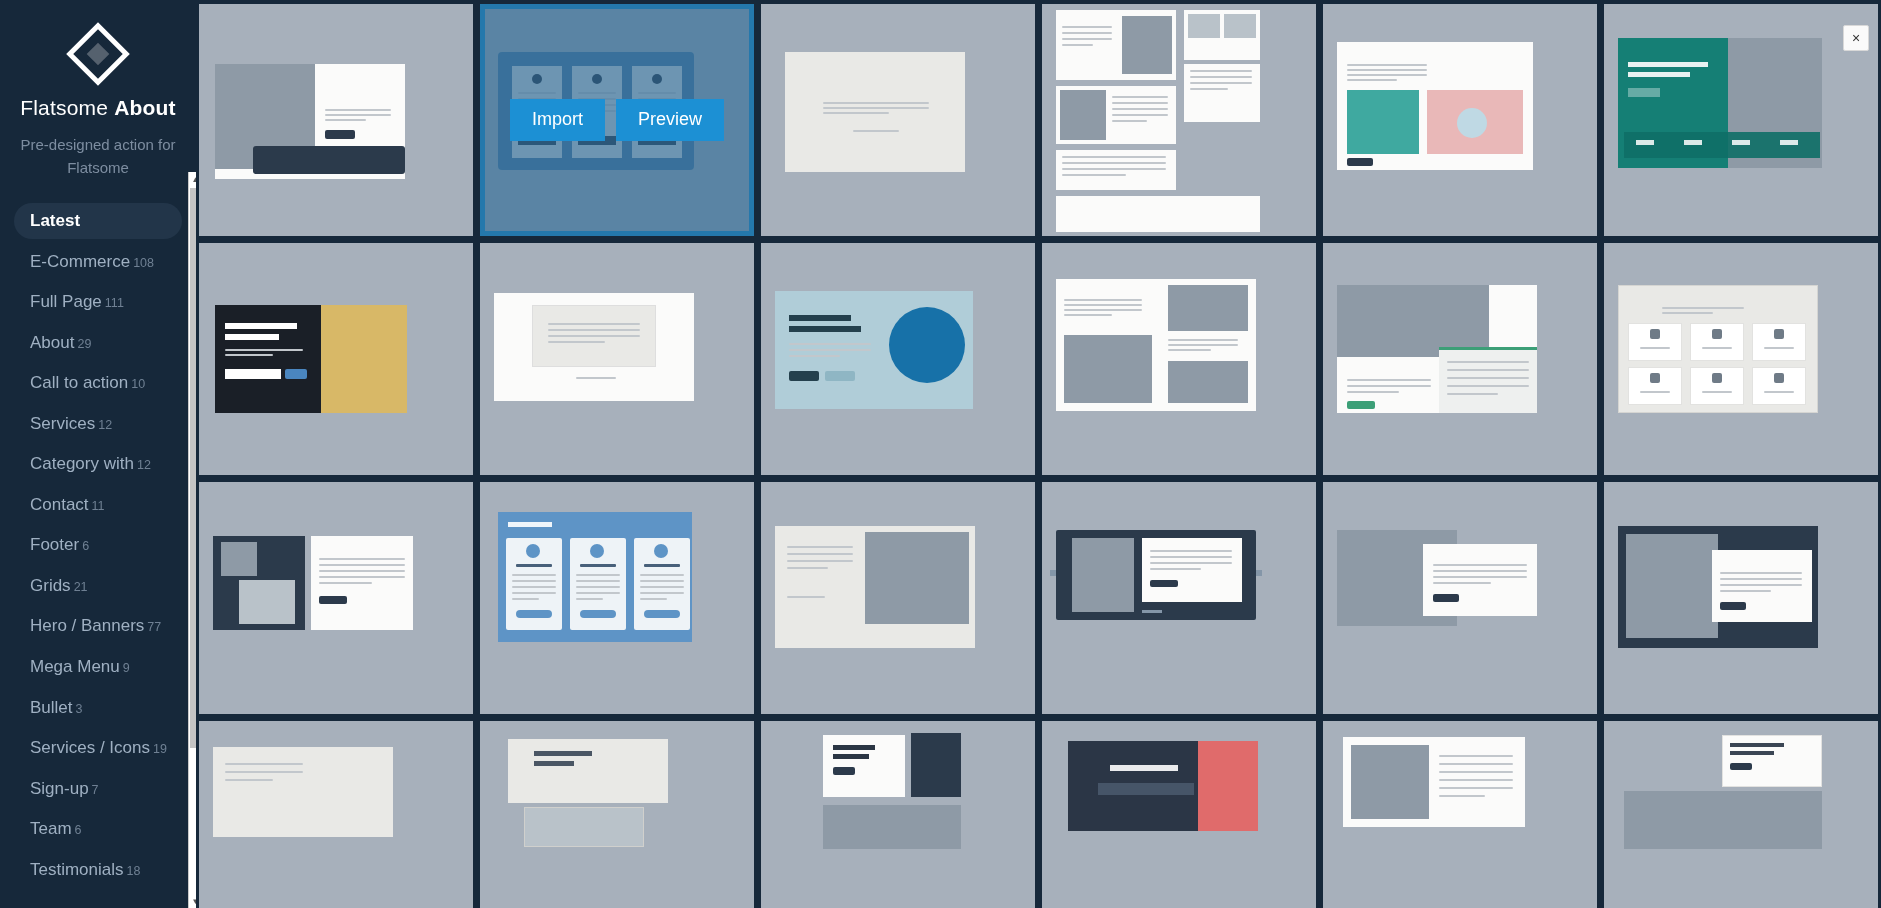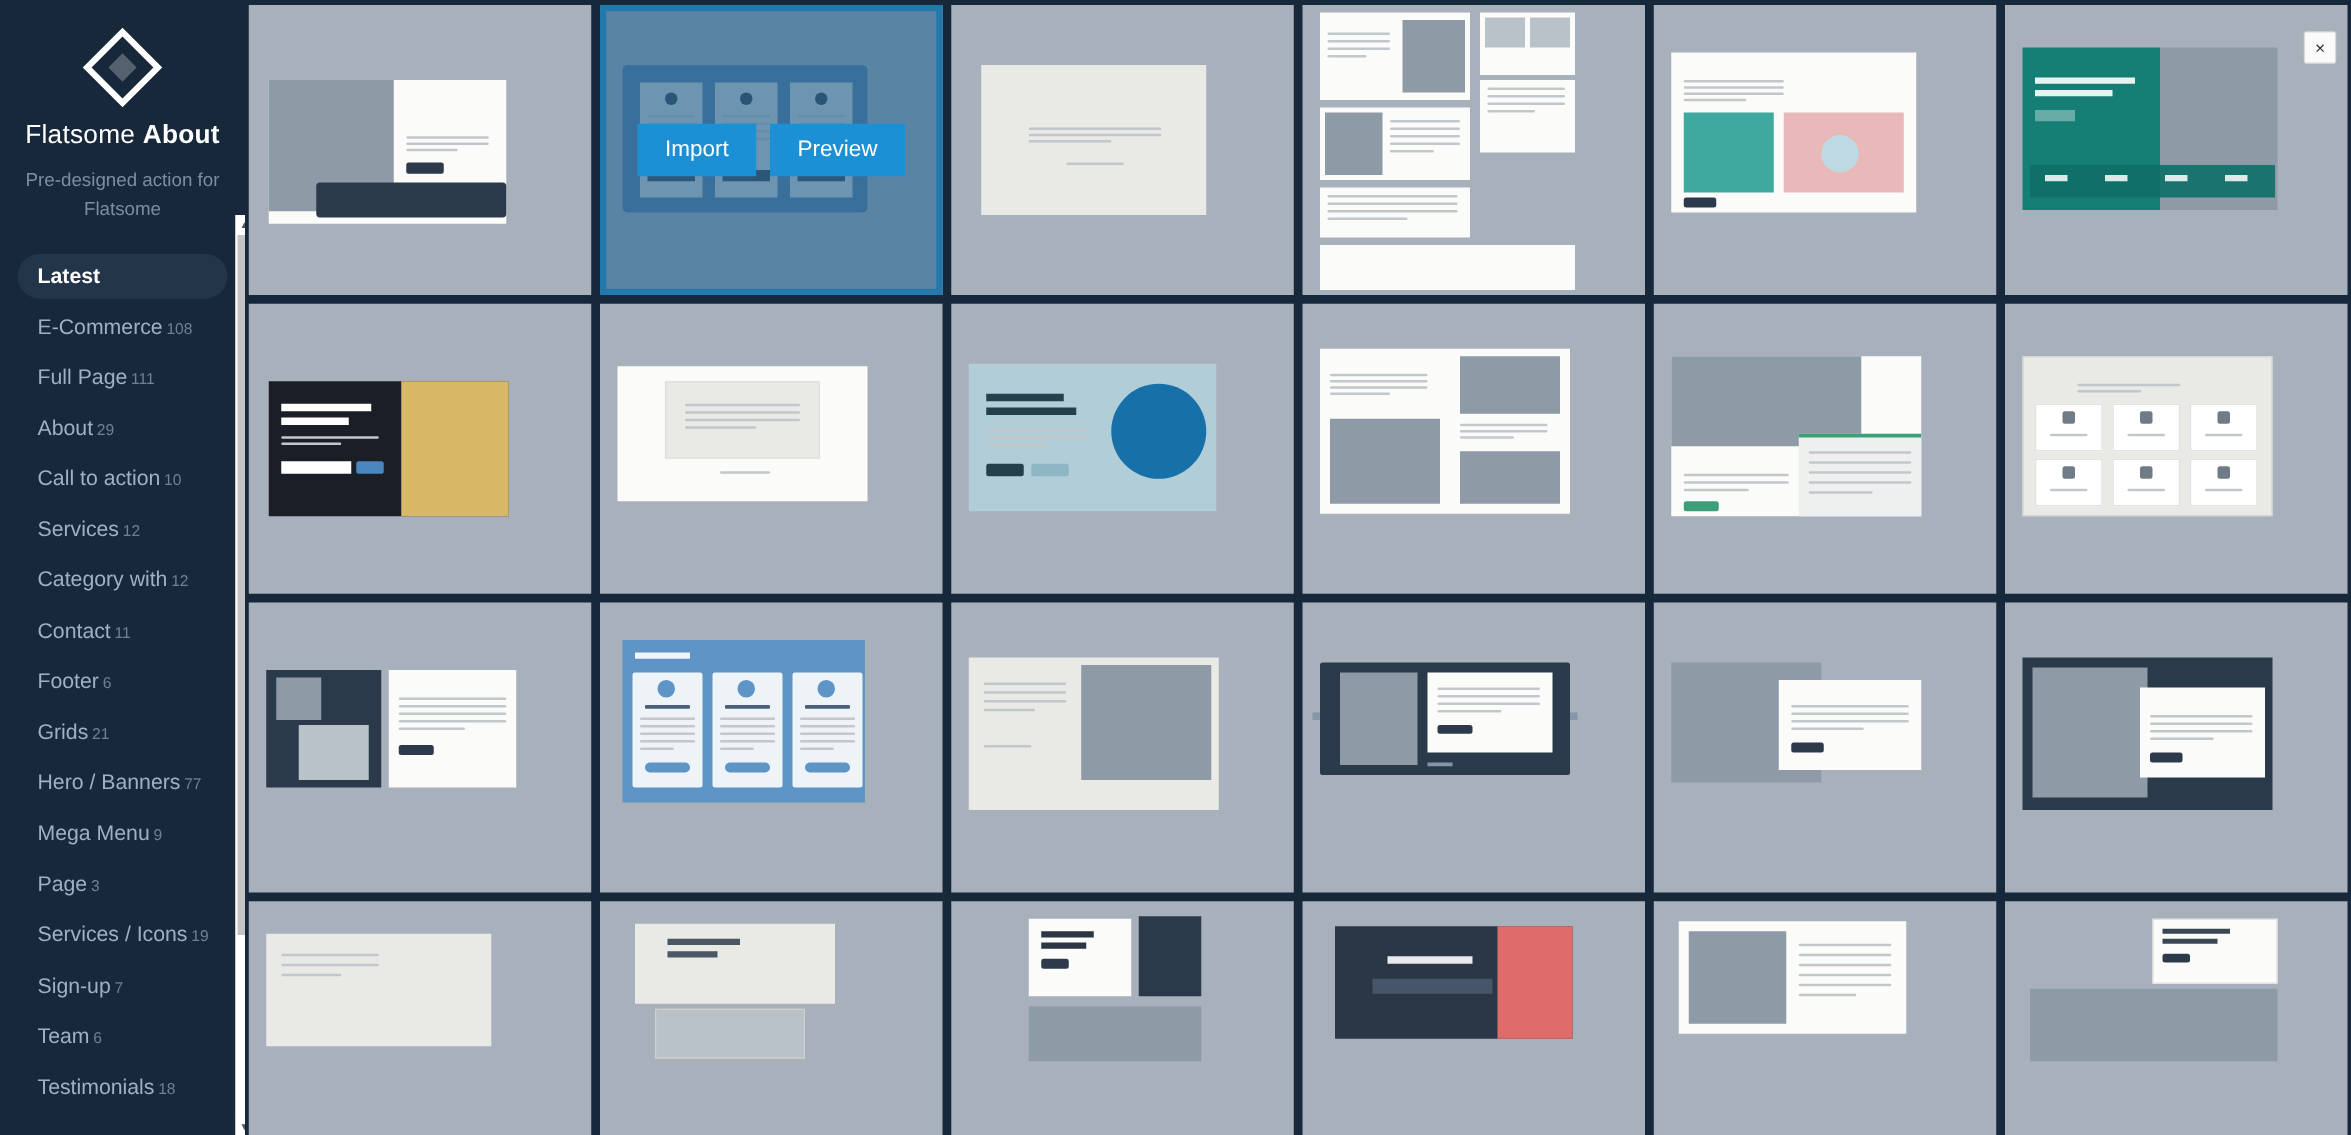--- a/index.html
+++ b/index.html
@@ -233,21 +233,21 @@
         <div class="nav-item"><span>Full Page</span><span class="cnt">111</span></div>
         <div class="nav-item"><span>About</span><span class="cnt">29</span></div>
         <div class="nav-item"><span>Call to action</span><span class="cnt">10</span></div>
         <div class="nav-item"><span>Services</span><span class="cnt">12</span></div>
         <div class="nav-item"><span>Category with</span><span class="cnt">12</span></div>
         <div class="nav-item"><span>Contact</span><span class="cnt">11</span></div>
         <div class="nav-item"><span>Footer</span><span class="cnt">6</span></div>
         <div class="nav-item"><span>Grids</span><span class="cnt">21</span></div>
         <div class="nav-item"><span>Hero / Banners</span><span class="cnt">77</span></div>
         <div class="nav-item"><span>Mega Menu</span><span class="cnt">9</span></div>
-        <div class="nav-item"><span>Page</span><span class="cnt">3</span></div>
+        <div class="nav-item"><span>Bullet</span><span class="cnt">3</span></div>
         <div class="nav-item"><span>Services / Icons</span><span class="cnt">19</span></div>
         <div class="nav-item"><span>Sign-up</span><span class="cnt">7</span></div>
         <div class="nav-item"><span>Team</span><span class="cnt">6</span></div>
         <div class="nav-item"><span>Testimonials</span><span class="cnt">18</span></div>
       </nav>
 
     <div class="side-scroll">
       <div class="arr up">▲</div>
       <div class="track"></div>
       <div class="thumb"></div>

